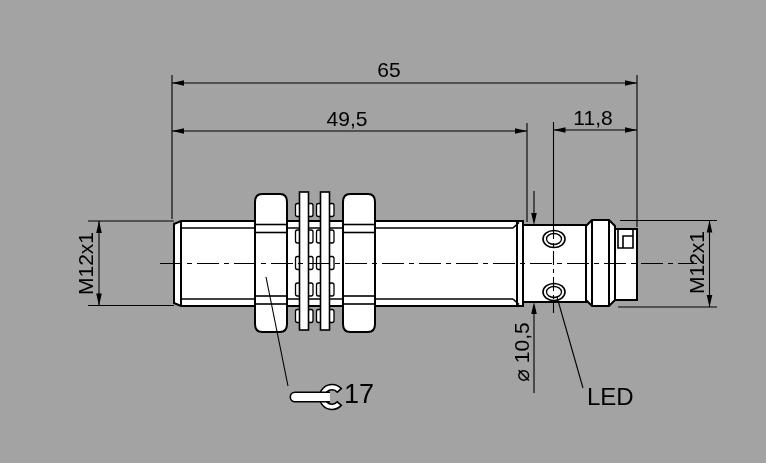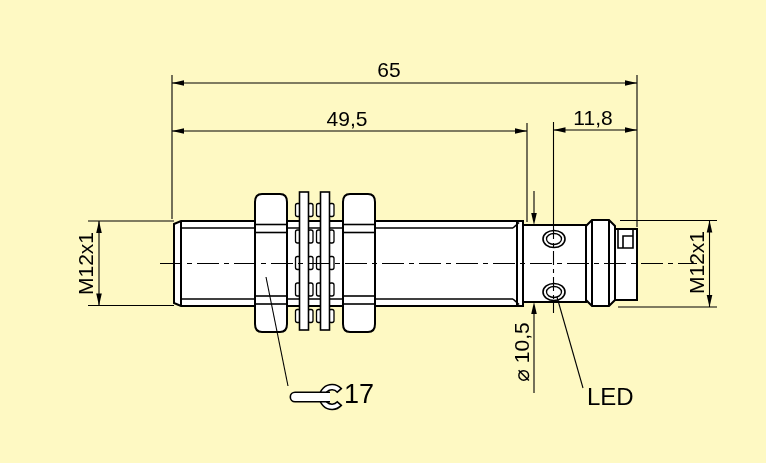--- a/index.html
+++ b/index.html
@@ -4,21 +4,21 @@
 <style>
   html, body {
     margin: 0;
     padding: 0;
     background: #ffffff;
   }
   .stage {
     position: relative;
     width: 766px;
     height: 463px;
-    background: #fef9c3;
+    background: #a3a3a3;
     overflow: hidden;
   }
   svg {
     display: block;
     font-family: "Liberation Sans", "DejaVu Sans", sans-serif;
   }
   .bodyline { stroke: #000000; stroke-width: 2; fill: none; }
   .bodyfill { stroke: #000000; stroke-width: 2; fill: #ffffff; }
   .thinline { stroke: #000000; stroke-width: 1.1; fill: none; }
   .midline  { stroke: #000000; stroke-width: 1.6; fill: none; }

